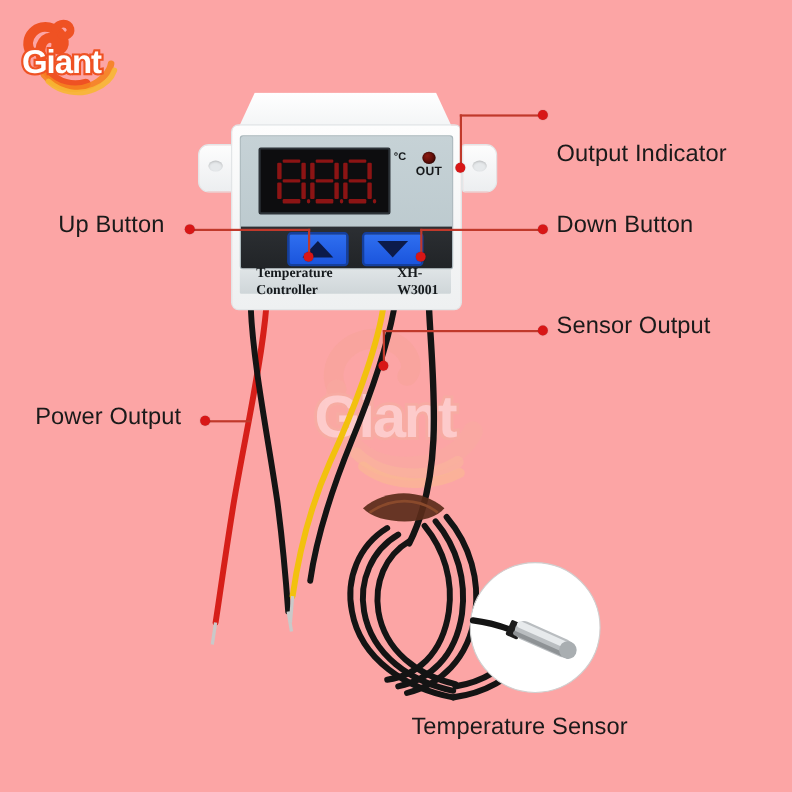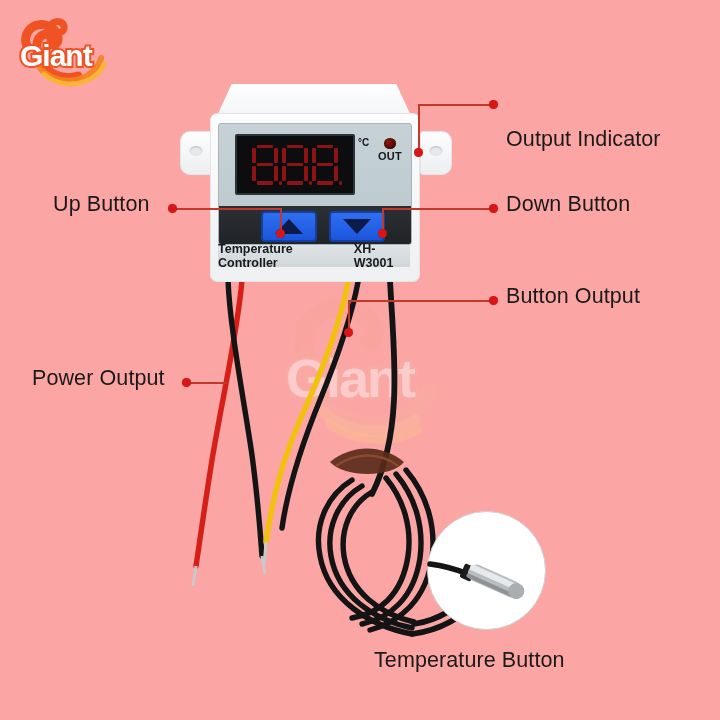--- a/index.html
+++ b/index.html
@@ -91,21 +91,21 @@
           border-bottom:15px solid #0c1b4a;}
   .tri.down{border-left:14px solid transparent;border-right:14px solid transparent;
             border-top:15px solid #0c1b4a;}
 
   
   .modelbar{position:absolute;left:22px;top:161px;width:192px;height:22px;
             background:linear-gradient(#dfe4e6,#cfd6d9);
             display:flex;align-items:center;justify-content:center;gap:9px;
             border-radius:1px;}
   .modelbar span{font-size:12.5px;font-weight:700;color:#161a1d;
-                 font-family:Liberation Sans, sans-serif;}
+                 font-family:Liberation Serif, serif;padding-left:15px;}
 
   
   .wires{position:absolute;left:0;top:0;width:720px;height:720px;
          pointer-events:none;}
 
   
   .magnify{position:absolute;left:427px;top:511px;width:117px;height:117px;
            border:1.3px solid #cfcfcf;border-radius:50%;background:#fff;}
 </style>
 </head>
@@ -259,27 +259,27 @@
   <div class="lead h" style="left:382px;top:208px;width:110px;"></div>
   <div class="lead v" style="left:382px;top:208px;height:25px;"></div>
   <div class="dot" style="left:378px;top:229px;"></div>
   <div class="dot" style="left:489px;top:204px;"></div>
   <div class="lbl" style="left:506px;top:192px;">Down Button</div>
 
   <div class="lead h" style="left:348px;top:300px;width:144px;"></div>
   <div class="lead v" style="left:348px;top:300px;height:32px;"></div>
   <div class="dot" style="left:344px;top:328px;"></div>
   <div class="dot" style="left:489px;top:296px;"></div>
-  <div class="lbl" style="left:506px;top:284px;">Button Output</div>
+  <div class="lbl" style="left:506px;top:284px;">Sensor Output</div>
 
   <div class="lead h" style="left:172px;top:208px;width:110px;"></div>
   <div class="lead v" style="left:280px;top:208px;height:25px;"></div>
   <div class="dot" style="left:276px;top:229px;"></div>
   <div class="dot" style="left:168px;top:204px;"></div>
   <div class="lbl" style="left:53px;top:192px;">Up Button</div>
 
   <div class="lead h" style="left:186px;top:382px;width:42px;"></div>
   <div class="dot" style="left:182px;top:378px;"></div>
   <div class="lbl" style="left:32px;top:366px;">Power Output</div>
 
-  <div class="lbl" style="left:374px;top:648px;">Temperature Button</div>
+  <div class="lbl" style="left:374px;top:648px;">Temperature Sensor</div>
 
 </div>
 
 </body></html>

